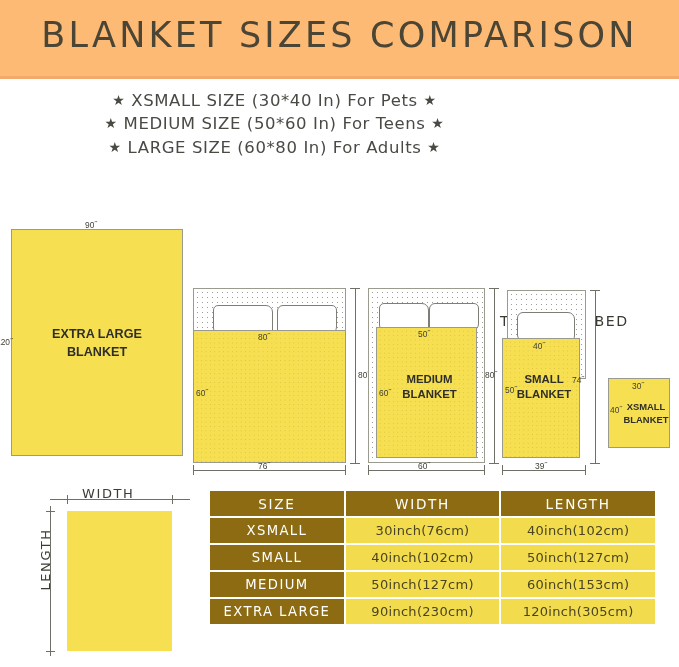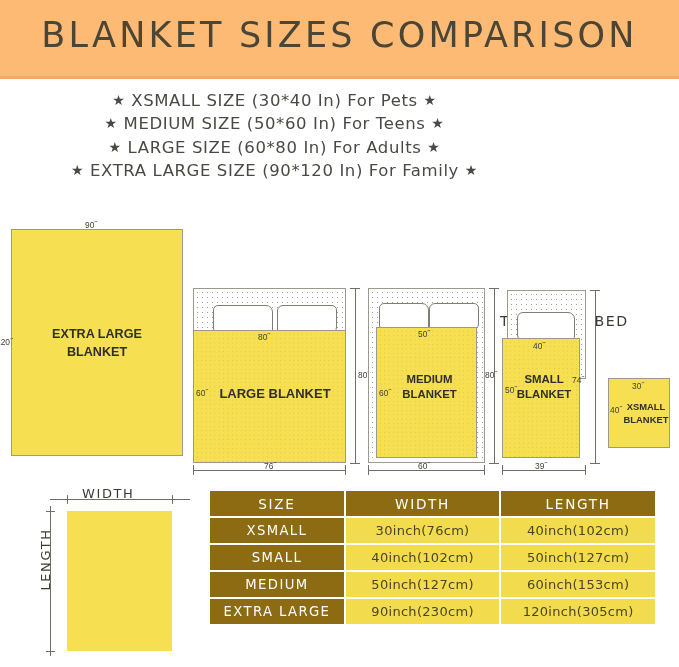--- a/index.html
+++ b/index.html
@@ -83,50 +83,44 @@
   <div class="bullet-line">
     <span class="star">★</span>
     <span>MEDIUM SIZE (50*60 In) For Teens</span>
     <span class="star">★</span>
   </div>
   <div class="bullet-line">
     <span class="star">★</span>
     <span>LARGE SIZE (60*80 In) For Adults</span>
     <span class="star">★</span>
   </div>
-  <div class="bullet-line">
-    <span class="star">★</span>
-    <span>EXTRA LARGE SIZE (90*120 In) For Family</span>
-    <span class="star">★</span>
-  </div>
 </div>
 
 <div id="diagram">
 
   <div class="plain-blanket" style="left:11px;top:14px;width:172px;height:227px;"></div>
   <div class="lbl dim" style="left:85px;top:5px;">90˝</div>
   <div class="lbl dim" style="left:-4px;top:122px;">120˝</div>
   <div class="lbl blabel xl" style="left:41px;top:110px;width:112px;">
     <span>EXTRA LARGE</span><br>
     <span>BLANKET</span>
   </div>
 
   <div class="bed" style="left:193px;top:73px;width:153px;height:107px;"></div>
   <div class="pillow" style="left:213px;top:90px;width:58px;height:27px;
        border-radius:5px 7px 4px 6px;"></div>
   <div class="pillow" style="left:277px;top:90px;width:58px;height:27px;
        border-radius:6px 5px 7px 4px;"></div>
   <div class="dot-blanket" style="left:193px;top:115px;width:153px;height:133px;"></div>
   <div class="lbl dim" style="left:258px;top:117px;">80˝</div>
   <div class="lbl dim" style="left:196px;top:173px;">60˝</div>
-  <div class="lbl blabel" style="left:205px;top:170px;width:140px;">LARGE BLANKET</div>
   <div class="ln h" style="left:193px;top:255px;width:153px;"></div>
   <div class="ln v" style="left:193px;top:250px;height:10px;"></div>
   <div class="ln v" style="left:345px;top:250px;height:10px;"></div>
-  <div class="lbl dim" style="left:258px;top:246px;margin-left:6px;">76˝</div>
+  <div class="lbl dim" style="left:258px;top:246px;">76˝</div>
   <div class="ln v" style="left:355px;top:73px;height:175px;"></div>
   <div class="ln h" style="left:350px;top:73px;width:10px;"></div>
   <div class="ln h" style="left:350px;top:248px;width:10px;"></div>
   <div class="lbl dim" style="left:358px;top:155px;">80˝</div>
 
   <div class="bed" style="left:368px;top:73px;width:117px;height:175px;"></div>
   <div class="pillow" style="left:379px;top:88px;width:48px;height:26px;
        border-radius:5px 7px 4px 6px;"></div>
   <div class="pillow" style="left:429px;top:88px;width:48px;height:26px;
        border-radius:6px 5px 7px 4px;"></div>

